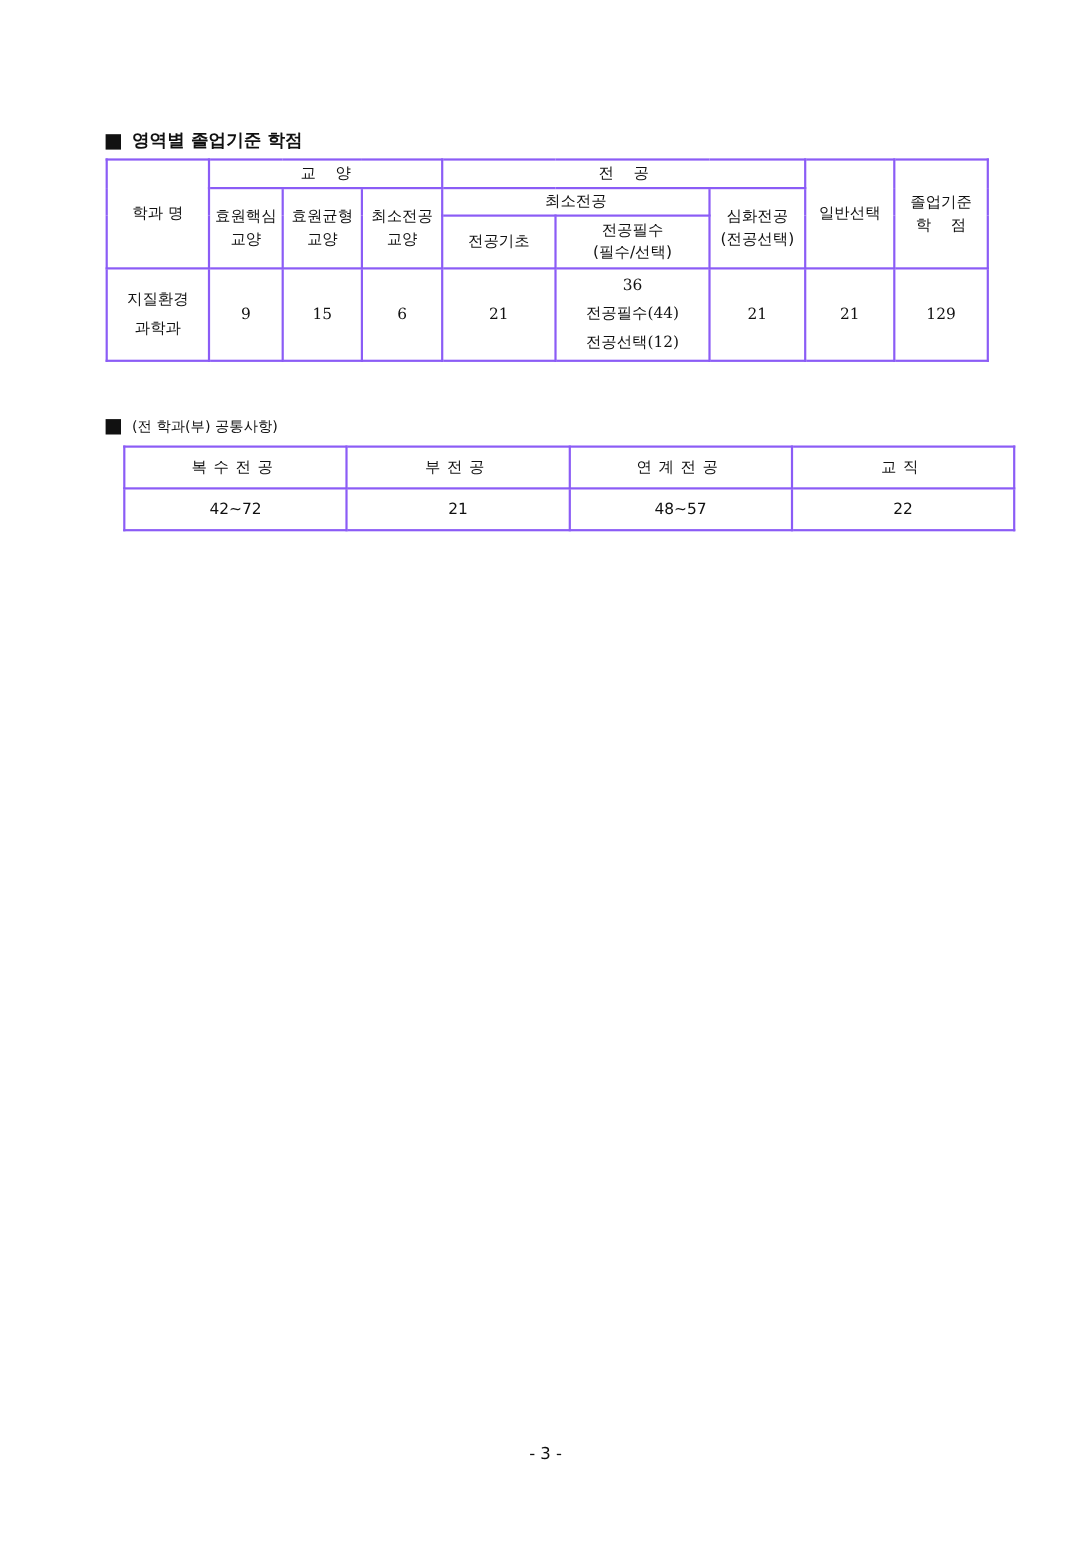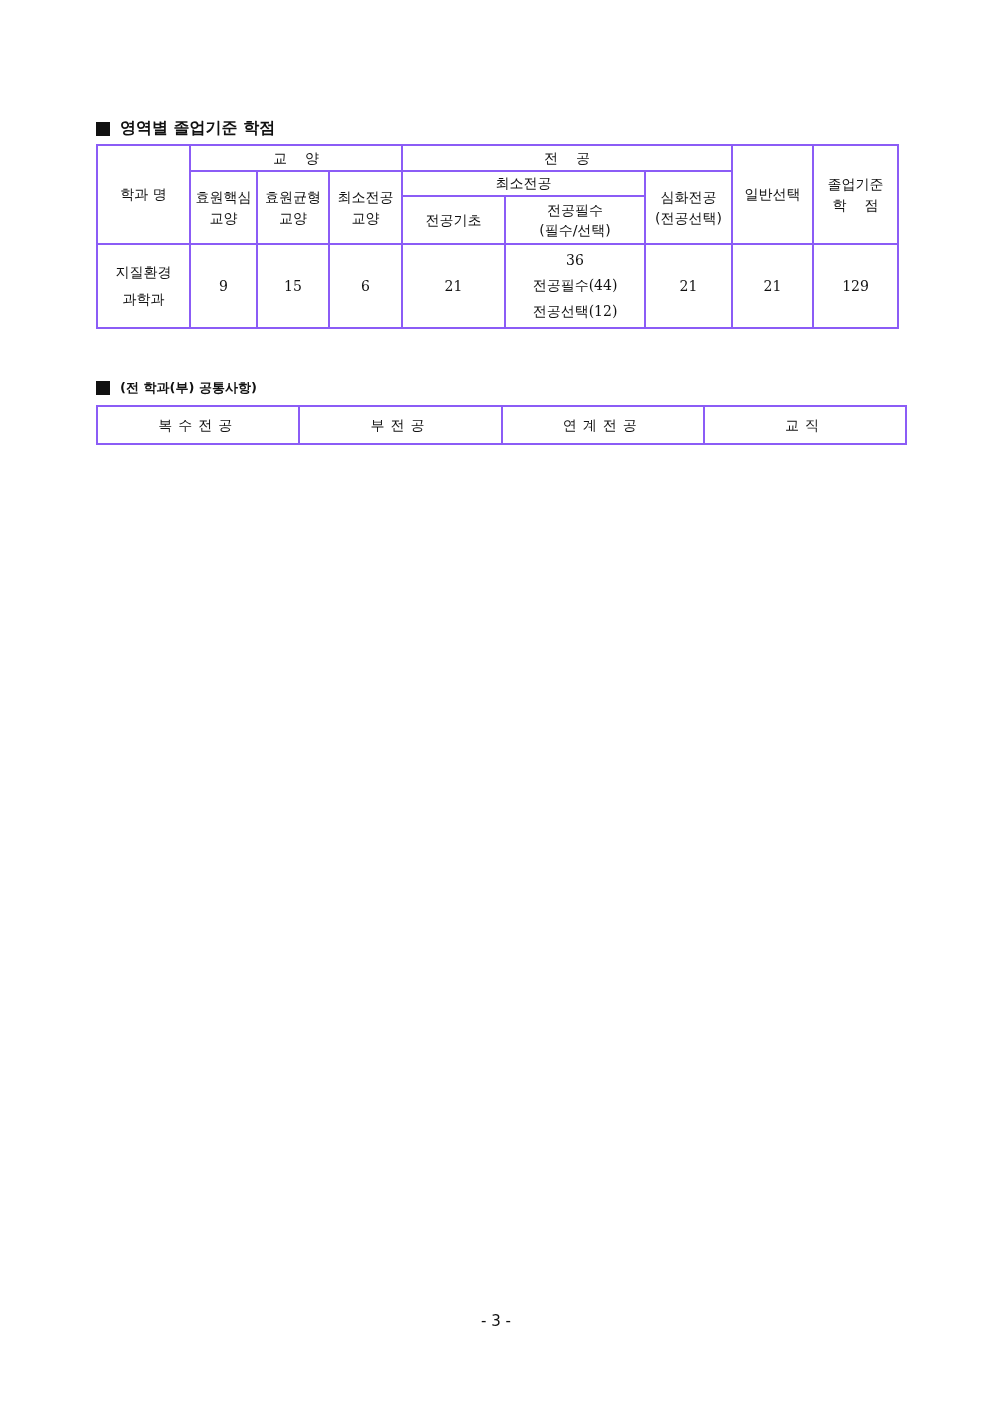--- a/index.html
+++ b/index.html
@@ -6,27 +6,27 @@
   body {
     width: 992px; height: 1403px; position: relative; overflow: hidden;
     font-family: "DejaVu Serif", "Liberation Serif", serif; color: #111;
   }
   .heading {
     position: absolute; left: 96px; font-weight: bold; font-size: 16px;
     font-family: "DejaVu Sans", "Liberation Sans", sans-serif; white-space: nowrap;
     display: flex; align-items: center;
   }
   .heading .sq { display: inline-block; width: 14px; height: 14px; background: #111; margin-right: 10px; }
-  .heading .sub { font-weight: bold; font-size: 13px; text-align: right; }
+  .heading .sub { font-weight: normal; font-size: 13px; text-align: right; }
   #h1 { top: 118px; text-align: center; }
   #h2 { top: 379px; }
   table { border-collapse: collapse; position: absolute; table-layout: fixed; }
   td { border: 2px solid #8b5cf6; text-align: center; vertical-align: middle; font-size: 14px; padding: 0; line-height: 1.45; }
   #t1 { left: 96px; top: 144px; width: 801px; }
-  #t2 { left: 96px; top: 405px; width: 811px; }
+  #t2 { left: 112px; top: 405px; width: 811px; }
   .sans { font-family: "DejaVu Sans", "Liberation Sans", sans-serif; }
   .spread { letter-spacing: 6px; }
   .pageno { position: absolute; top: 1312px; left: 0; width: 992px; text-align: center; font-size: 15px; font-family: "DejaVu Sans", "Liberation Sans", sans-serif; }
 </style>
 </head>
 <body>
 
 <div id="h1" class="heading">
   <span class="sq"></span>
   <span>영역별 졸업기준 학점</span>
@@ -114,16 +114,22 @@
       <col style="width:25%">
       <col style="width:25%">
     </colgroup>
   <tbody>
       <tr style="height:38px">
     <td class="sans spread">복수전공</td>
     <td class="sans spread">부전공</td>
     <td class="sans spread">연계전공</td>
     <td class="sans spread">교직</td>
   </tr>
+  <tr style="height:38px">
+    <td class="sans">42~72</td>
+    <td class="sans">21</td>
+    <td class="sans">48~57</td>
+    <td class="sans">22</td>
+  </tr>
 </tbody>
   </table>
 
 <div class="pageno">- 3 -</div>
 
 </body></html>

